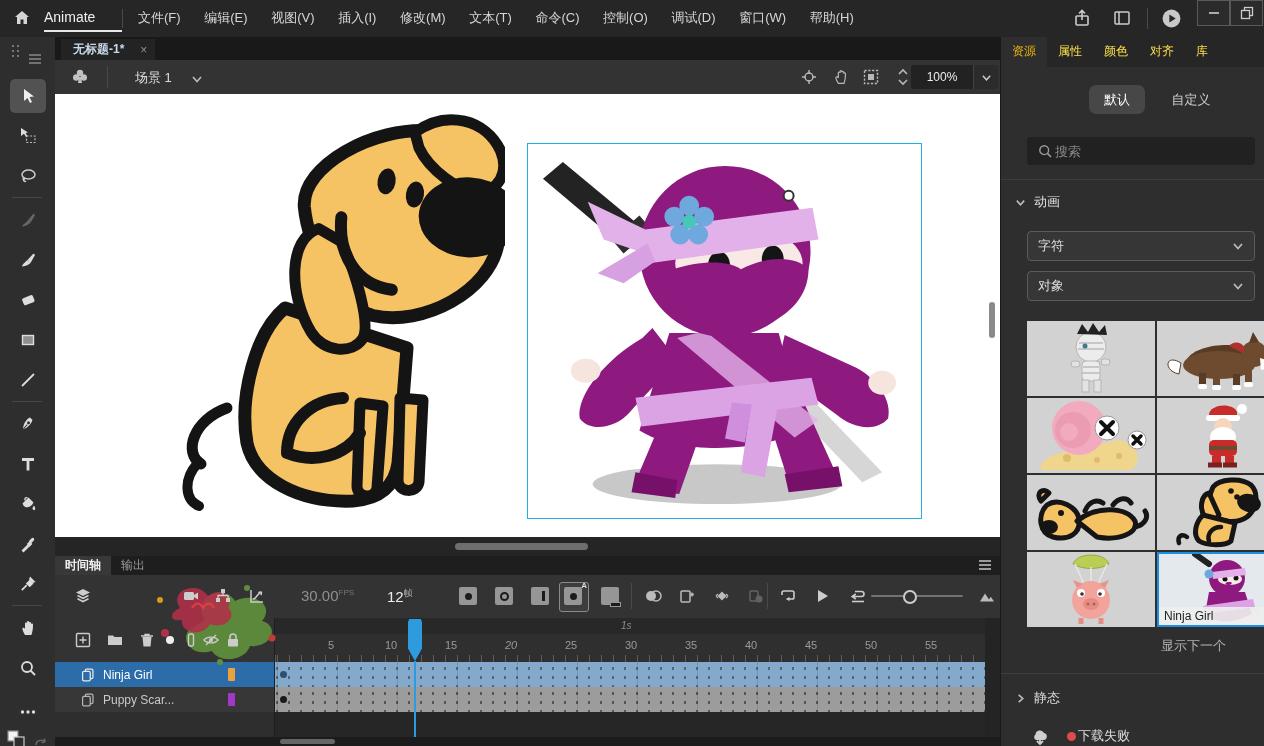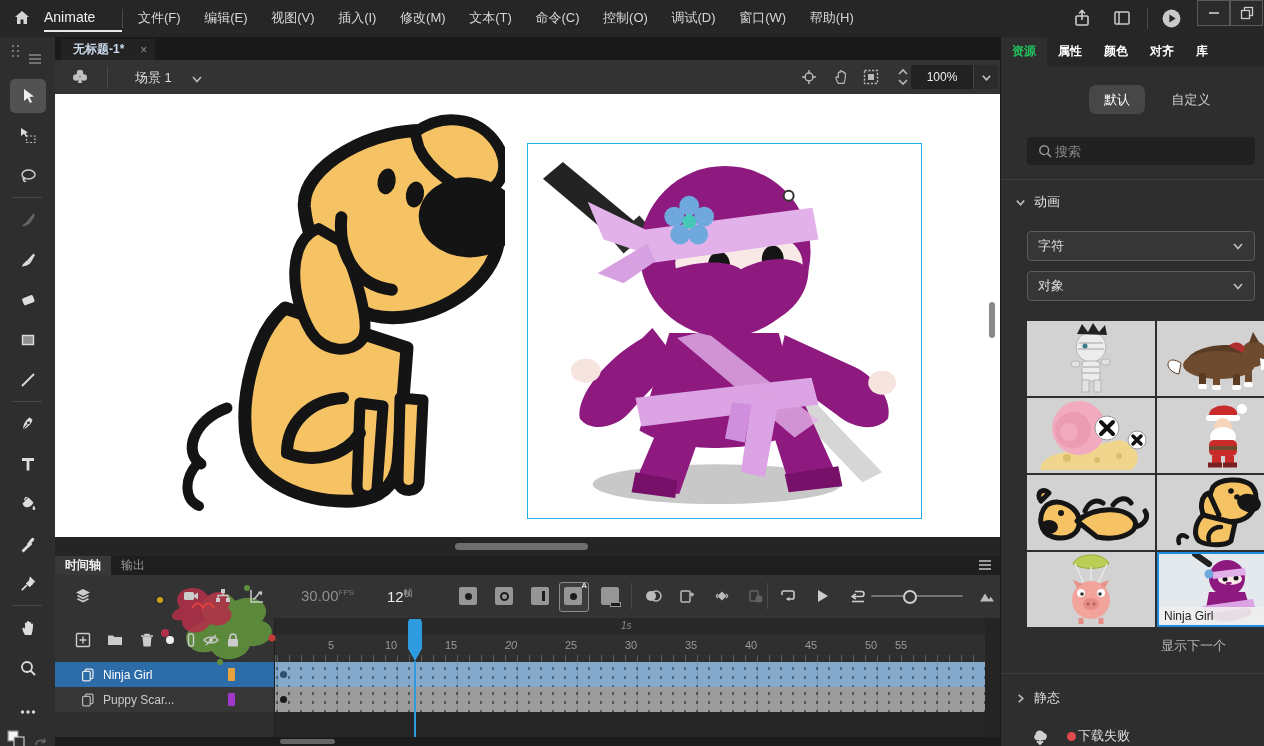--- a/index.html
+++ b/index.html
@@ -49,22 +49,22 @@
   .frow1{background:#84A9CB;background-image:radial-gradient(circle,rgba(20,40,60,.5) 1.2px,transparent 1.5px),linear-gradient(90deg,rgba(0,0,0,.12) 0 1px,transparent 1px 60px);background-size:12px 9px,60px 100%;background-position:8px 2px,2px 0;}
   .frow2{background:#9C9C9C;background-image:radial-gradient(circle,rgba(0,0,0,.45) 1.2px,transparent 1.5px),linear-gradient(90deg,rgba(0,0,0,.12) 0 1px,transparent 1px 60px);background-size:12px 9px,60px 100%;background-position:8px 2px,2px 0;}
   .kfmark{position:absolute;left:5px;top:9px;width:7px;height:7px;border-radius:50%;}
   .chip{width:7px;height:13px;border-radius:1px;}
   .playhead{position:absolute;z-index:3;left:353px;top:63px;width:14px;height:42px;background:#2E9BDF;clip-path:polygon(8% 0,92% 0,100% 8%,100% 70%,50% 100%,0 70%,0 8%);}
   .phline{position:absolute;z-index:3;left:359px;top:105px;width:2px;height:76px;background:#2E9BDF;}
   .splat{position:absolute;z-index:1;left:95px;top:22px;}
   
   .rpanel{left:1000px;top:37px;width:264px;height:709px;background:#2e2e2e;border-left:1px solid #1a1a1a;overflow:hidden;}
   .ptabs{position:absolute;left:0;top:0;width:264px;height:30px;background:#262626;display:flex;align-items:flex-end;}
-  .ptab{padding:6px 11px 7px;font-size:12px;color:#ffffff;font-weight:bold;}
-  .ptab.active{background:#2e2e2e;color:#22c55e;font-weight:bold;}
+  .ptab{padding:6px 11px 7px;font-size:12px;color:#fde047;}
+  .ptab.active{background:#2e2e2e;color:#eab308;font-weight:normal;}
   .presetbtn{position:absolute;top:48px;height:29px;display:flex;align-items:center;justify-content:center;font-size:13px;}
   .searchbox{position:absolute;left:26px;top:100px;width:228px;height:28px;background:#212121;border-radius:4px;display:flex;align-items:center;gap:0;padding:0 10px;box-sizing:border-box;}
   .searchbox input{background:transparent;border:none;outline:none;color:#ddd;font-size:13px;width:160px;font-family:"Liberation Sans",sans-serif;}
   .searchbox input::placeholder{color:#8a8a8a;}
   .hdiv{position:absolute;left:0;width:264px;height:1px;background:#3d3d3d;}
   .secthdr{position:absolute;left:14px;display:flex;align-items:center;gap:8px;color:#e0e0e0;font-size:13px;}
   .dropdown{position:absolute;left:26px;width:228px;height:30px;background:#363636;border:1px solid #5b5b5b;border-radius:4px;box-sizing:border-box;display:flex;align-items:center;justify-content:space-between;padding:0 10px;color:#ddd;font-size:13px;}
   .thumb{position:absolute;width:128px;height:75px;background:#d2d2d2;overflow:hidden;}
   .thumb.sel{outline:2px solid #1E8FE0;outline-offset:-2px;}
   .thumblabel{position:absolute;left:2px;right:2px;bottom:2px;height:18px;background:rgba(238,238,238,.92);color:#1d1d1d;font-size:12px;line-height:18px;padding-left:5px;}
@@ -561,21 +561,21 @@
       <span class="num" style="left:44px;">5</span>
       <span class="num" style="left:104px;">10</span>
       <span class="num" style="left:164px;">15</span>
       <span class="num" style="left:224px;font-style:italic;">20</span>
       <span class="num" style="left:284px;">25</span>
       <span class="num" style="left:344px;">30</span>
       <span class="num" style="left:404px;">35</span>
       <span class="num" style="left:464px;">40</span>
       <span class="num" style="left:524px;">45</span>
       <span class="num" style="left:584px;">50</span>
-      <span class="num" style="left:614px;">55</span>
+      <span class="num" style="left:644px;">55</span>
       <div class="ticks"></div>
     </div>
 
     <div class="lrow" style="top:106px;background:#2C6CA8;color:#fff;">
       <span style="margin-left:24px;">
         <svg width="18" height="18" viewBox="0 0 20 20" fill="none" stroke="#e8e8e8" stroke-width="1.4">
             <rect x="7" y="3.5" width="8.5" height="10.5" rx="1.5"></rect>
             <rect x="4" y="6" width="8.5" height="10.5" rx="1.5" fill="#2C6CA8"></rect>
           </svg>
       </span>

